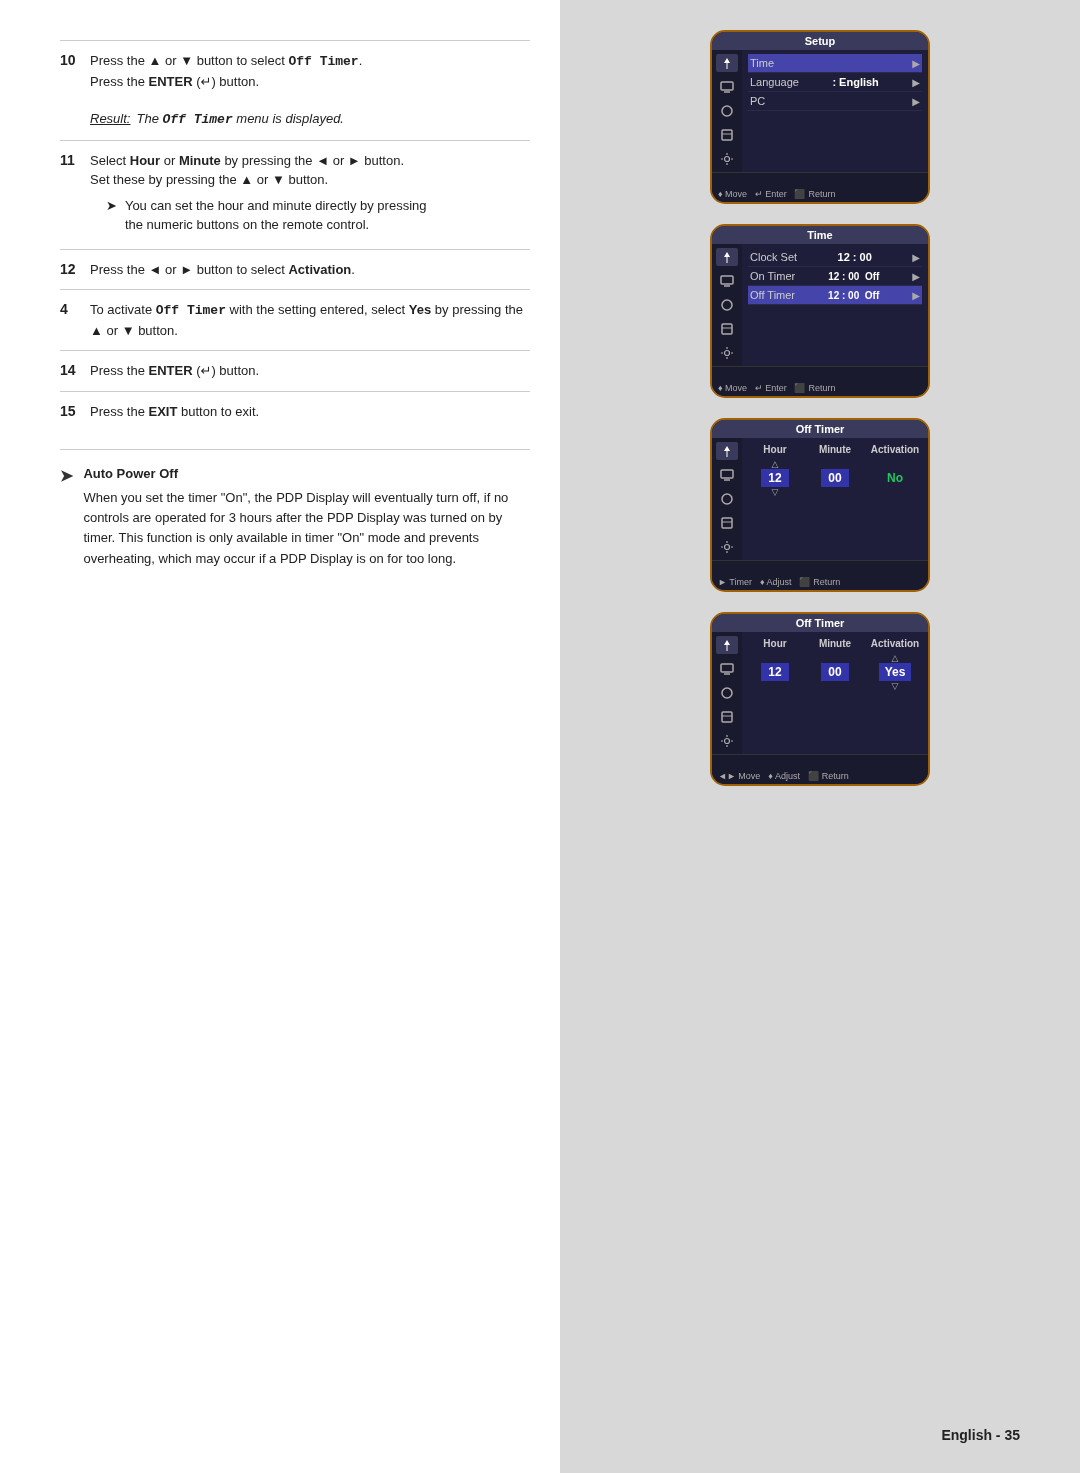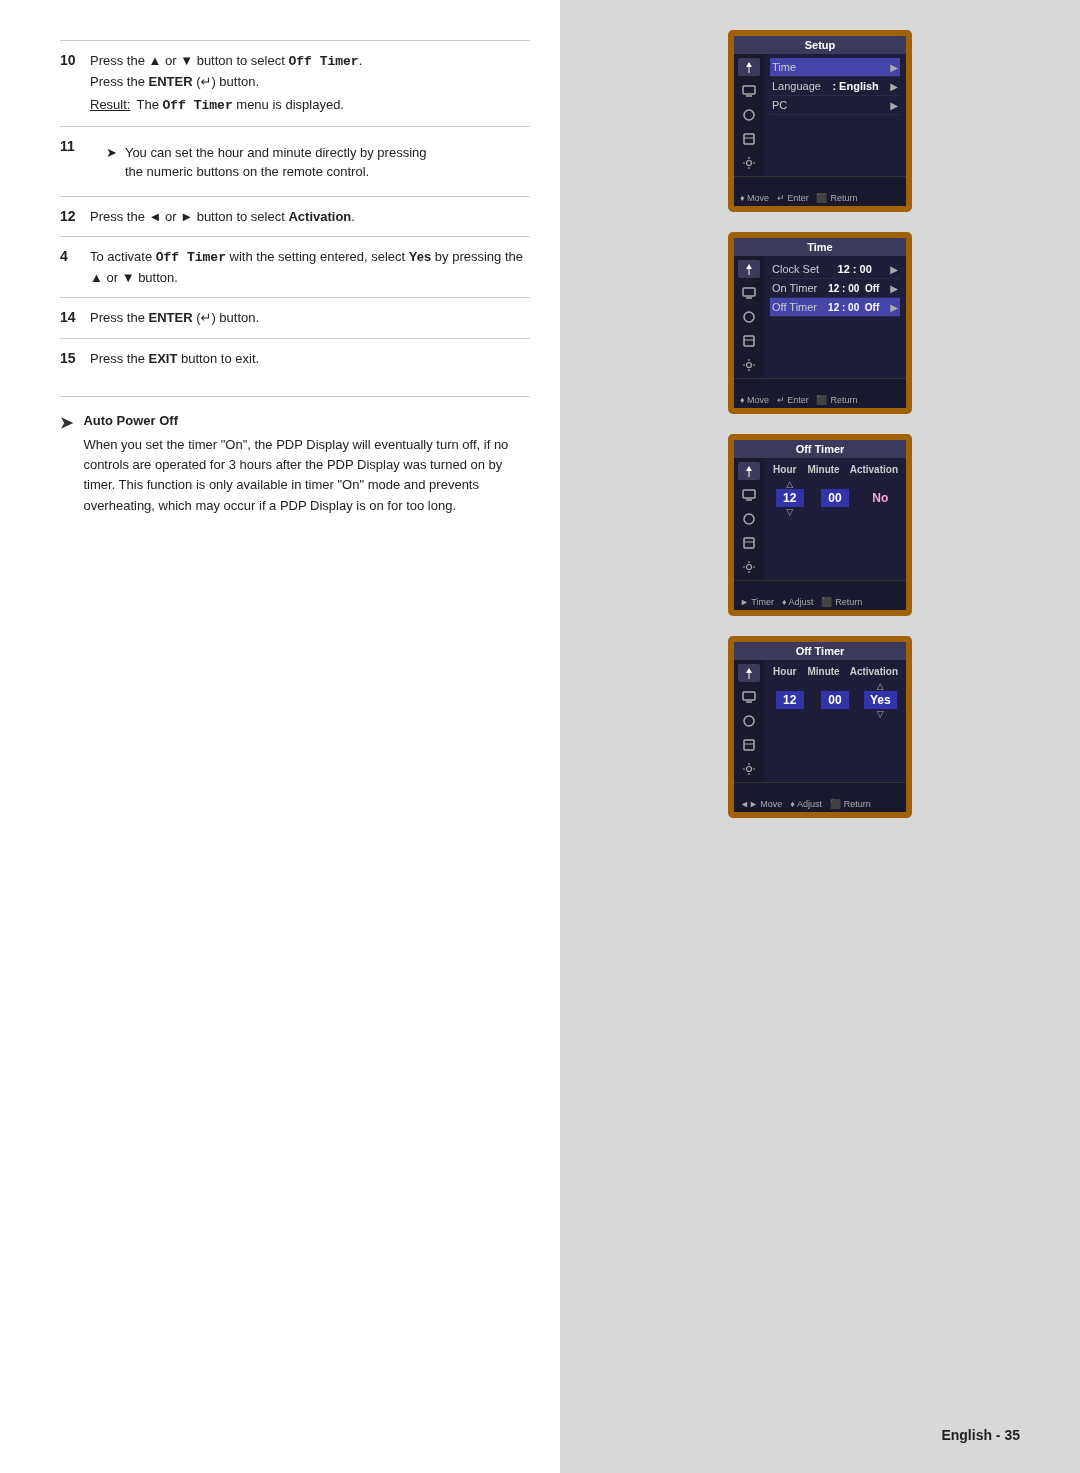--- a/index.html
+++ b/index.html
@@ -94,24 +94,24 @@
       line-height: 1.55;
     }
     .note-title {
       font-weight: bold;
       display: block;
       margin-bottom: 4px;
     }
 
     
     .screen-wrapper {
-      width: 184px;
+      width: 220px;
       background: #222;
-      border: 6px solid #a16207;
-      border-radius: 5px;
+      border: 2px solid #a16207;
+      border-radius: 15px;
       overflow: hidden;
       font-size: 11px;
     }
 
     .screen-title-bar {
       background: #3a3a5c;
       color: #fff;
       text-align: center;
       padding: 3px 0;
       font-size: 11px;
@@ -214,49 +214,51 @@
       color: #fff;
       font-weight: bold;
       font-size: 12px;
       padding: 2px 6px;
       display: inline-block;
       min-width: 28px;
       text-align: center;
     }
     .timer-val-box.no-highlight {
       background: transparent;
-      color: #f9a8d4;
+      color: #22c55e;
     }
     .up-arrow, .down-arrow {
       font-size: 9px;
       color: #aaa;
       text-align: center;
       display: block;
     }
   </style>
 </head>
 <body>
 
 <div class="left-panel">
 
   <div class="instruction-row">
     <div class="step-num">10</div>
     <div class="step-content">
       <p>Press the ▲ or ▼ button to select <span class="monobold">Off Timer</span>.<br>
       Press the <span class="bold">ENTER</span> (↵) button.</p>
-      <div class="result-line" style="margin-top:4px;">
+      <div class="result-line" style="margin-top:18px;font-style:italic;">
         <span class="result-label">Result:</span>
         <span>The <span class="monobold">Off Timer</span> menu is displayed.</span>
       </div>
     </div>
   </div>
 
   <div class="instruction-row">
     <div class="step-num">11</div>
     <div class="step-content">
+      <p>Select <span class="bold">Hour</span> or <span class="bold">Minute</span>  by pressing the ◄ or ► button.<br>
+      Set these by pressing the ▲ or ▼ button.</p>
       <div class="indent-block">
         <span class="arrow-right">➤</span>
         <span>You can set the hour and minute directly by pressing<br>the numeric buttons on the remote control.</span>
       </div>
     </div>
   </div>
 
   <div class="instruction-row">
     <div class="step-num">12</div>
     <div class="step-content">

